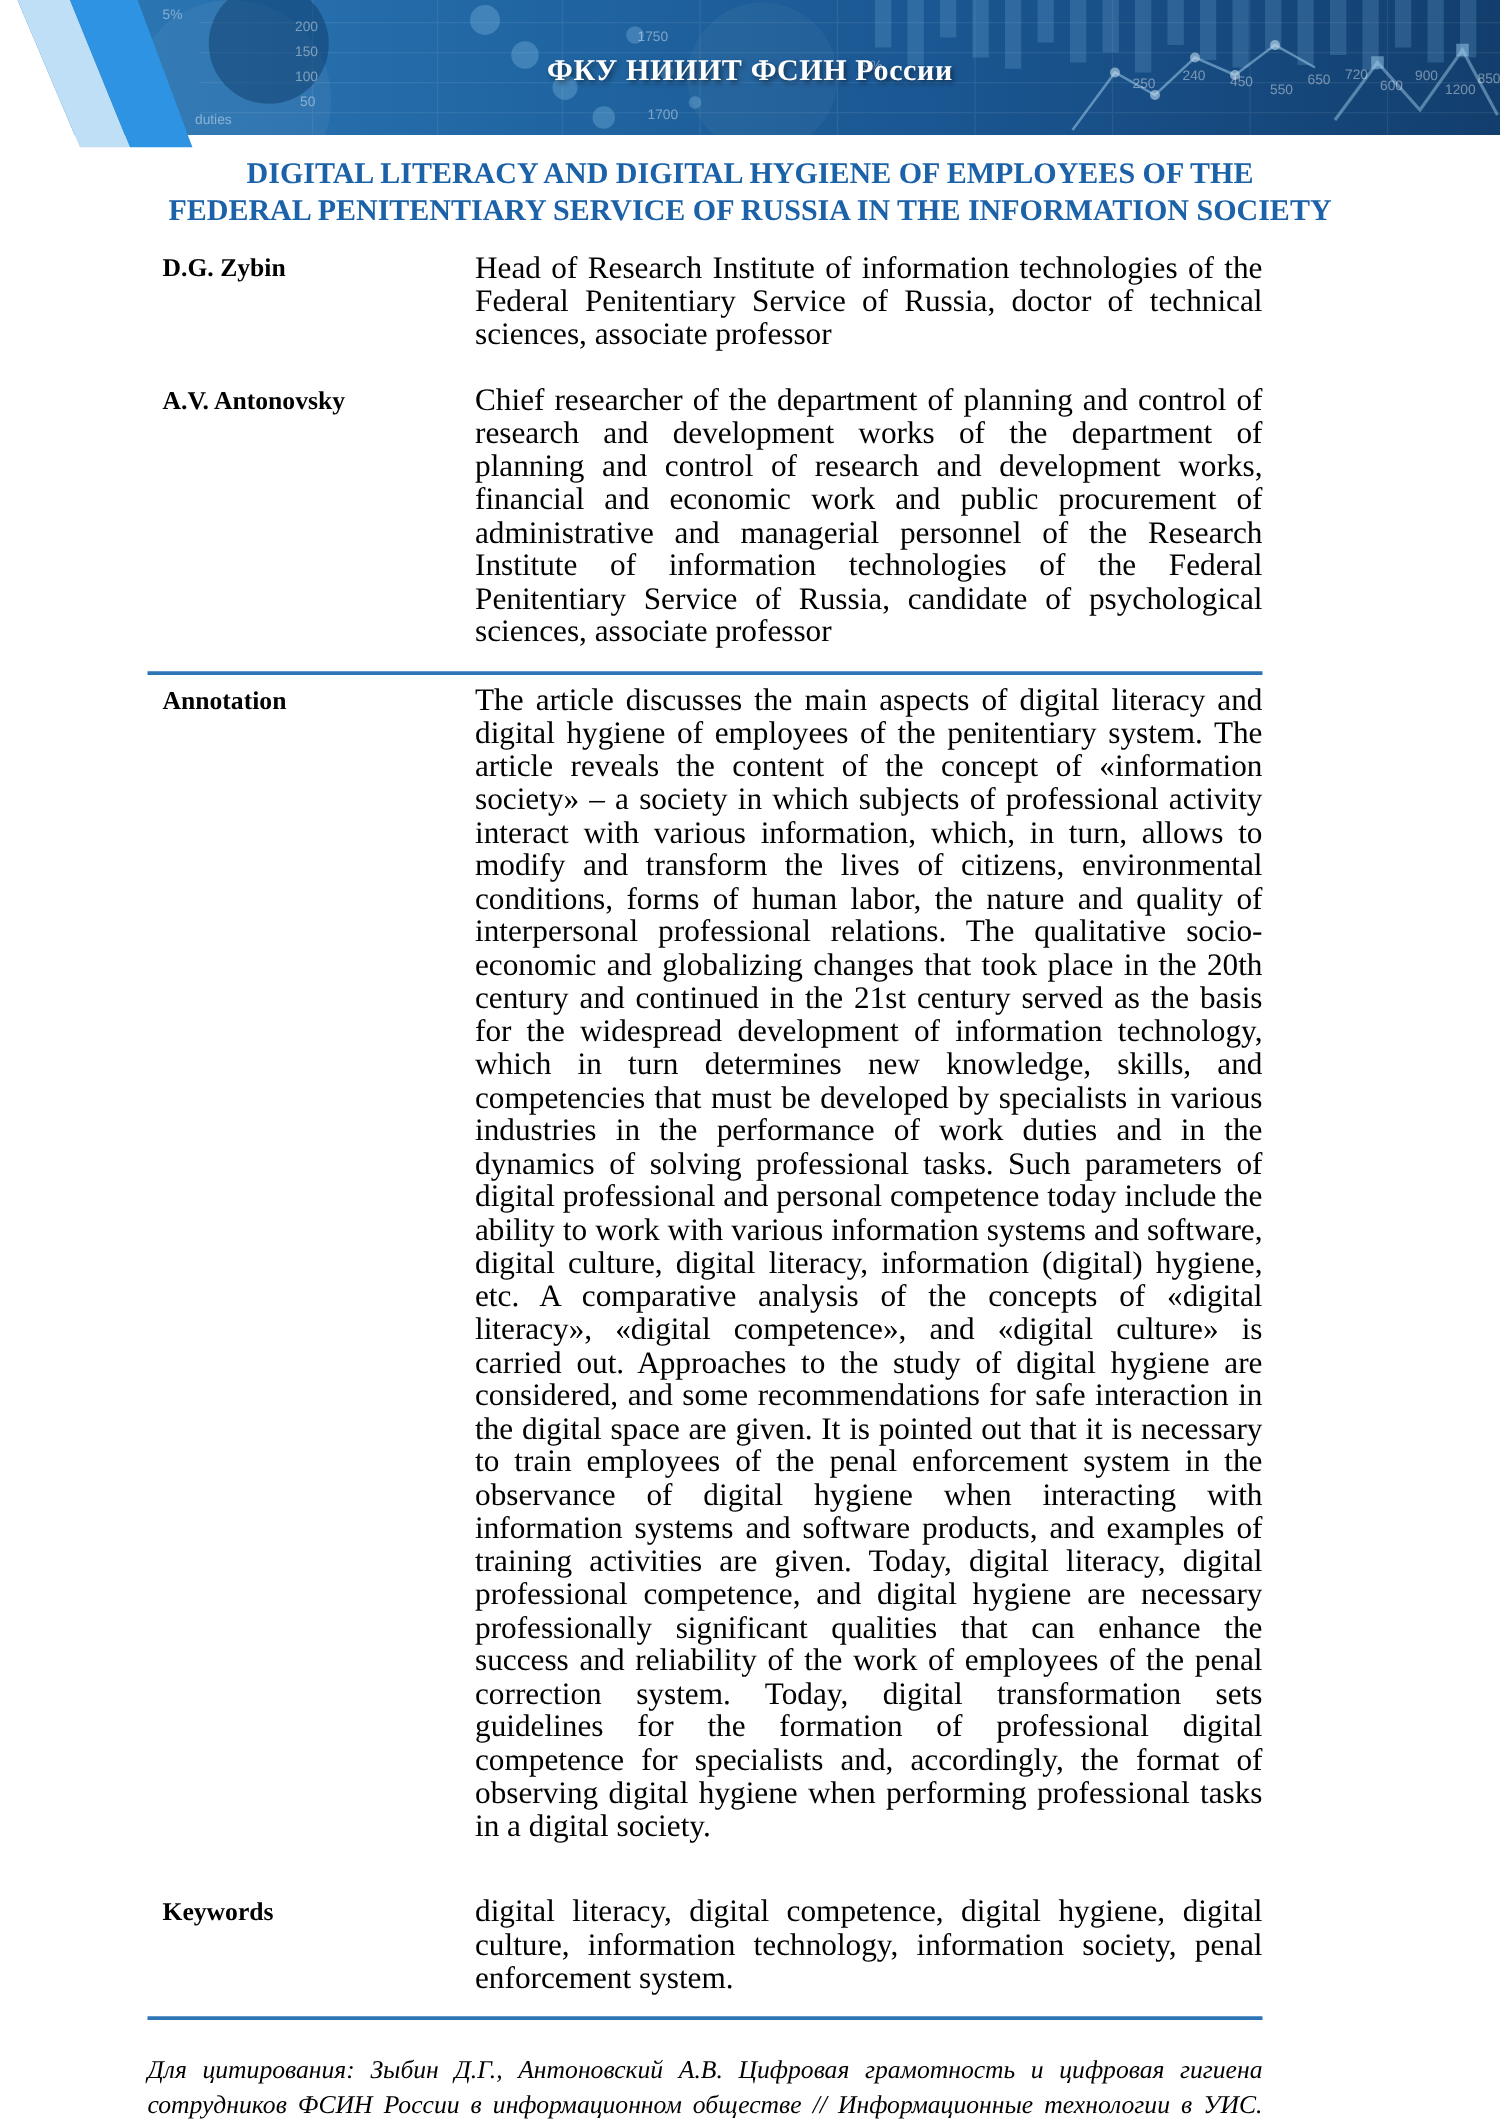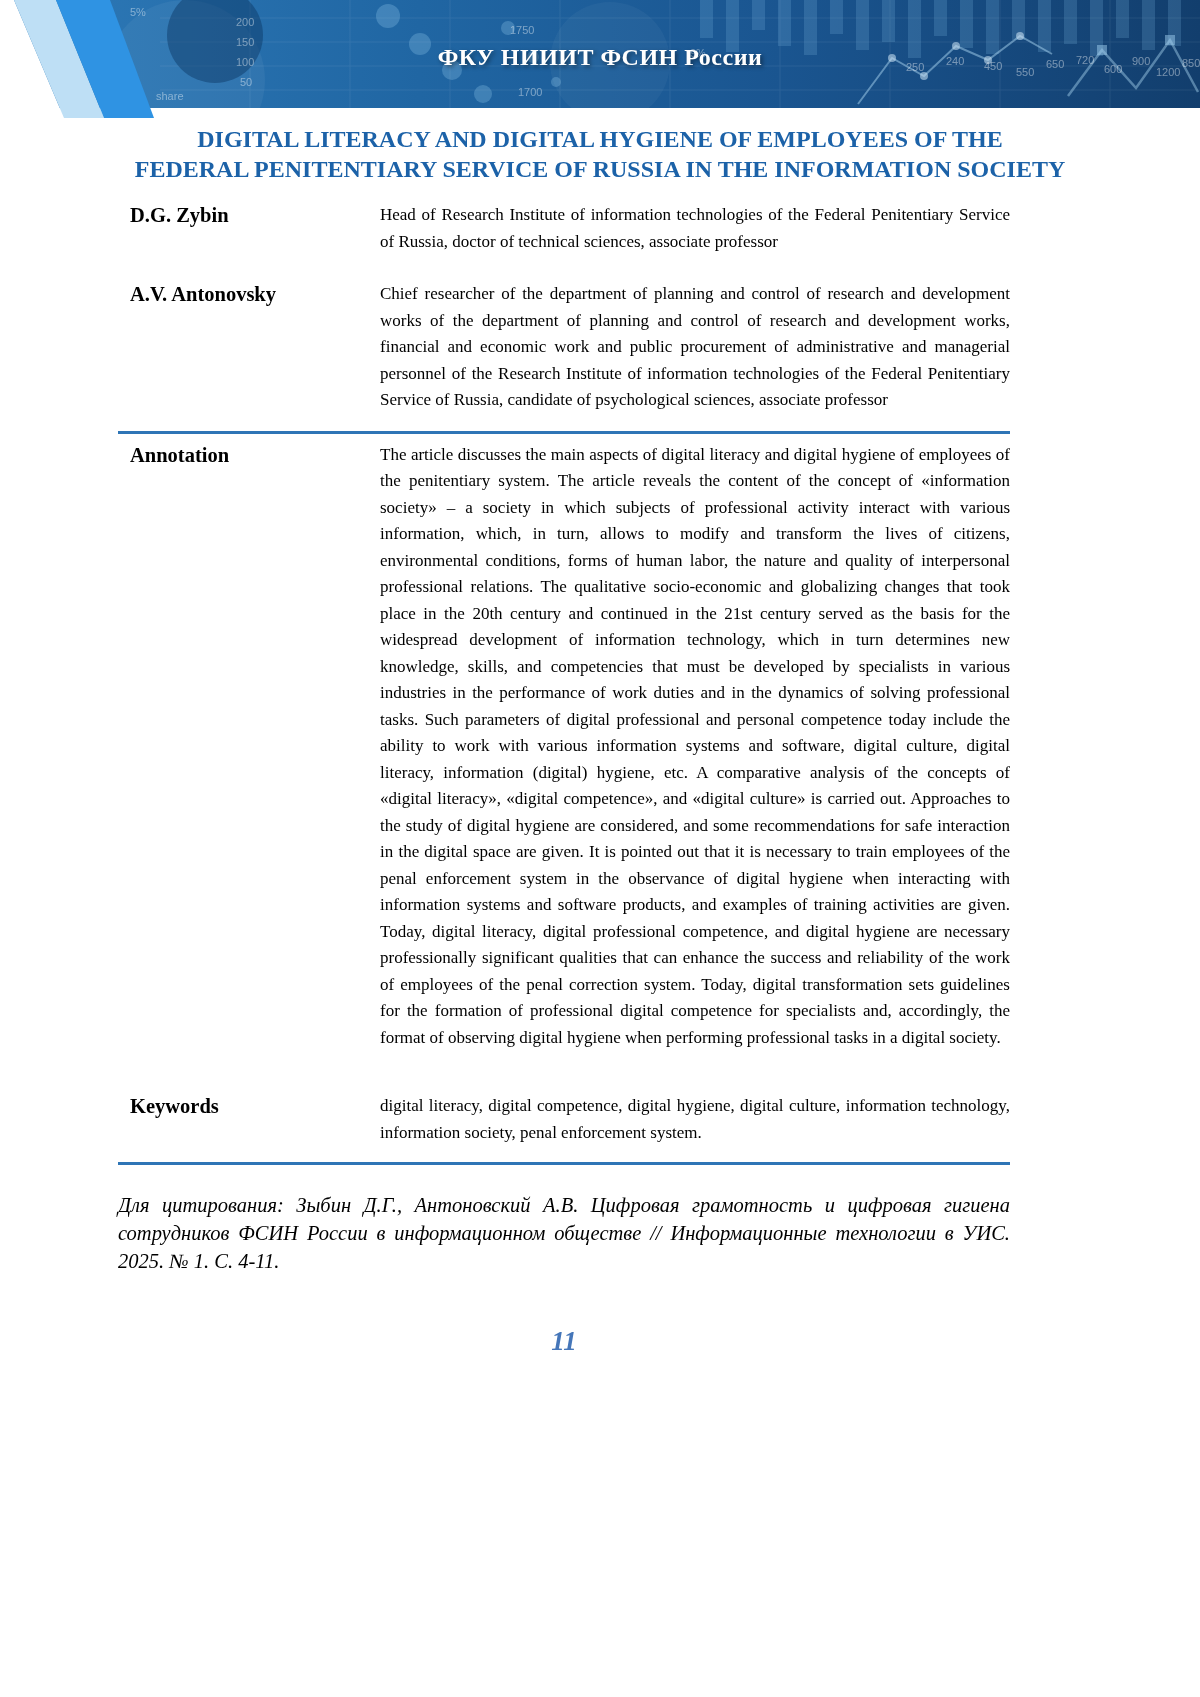--- a/index.html
+++ b/index.html
@@ -46,21 +46,21 @@
   
   .content{margin:0 190px 0 118px;width:892px;}
   .row{display:grid;grid-template-columns:262px 1fr;align-items:start;}
   .label{
     font-weight:bold;
     font-size:20.5px;
     line-height:26.5px;
     padding-left:12px;
   }
   .text{
-    font-size:17px;
+    font-size:25px;
     line-height:26.5px;
     text-align:justify;
   }
   .row-author-1{margin-top:18px;}
   .row-author-2{margin-top:26px;}
   .rule{
     border:0;height:3px;background:#2E75B6;margin:17px 0 0 0;
   }
   .rule-bottom{margin-top:16px;}
   .row-annotation{margin-top:8px;}
@@ -183,21 +183,21 @@
 
       <polygon points="0,0 14,0 64,118 0,118" fill="#ffffff"></polygon>
       <polygon points="14,0 56,0 104,118 64,118" fill="#BEDFF5"></polygon>
       <polygon points="56,0 110,0 154,118 104,118" fill="#2F93E3"></polygon>
     </svg>
 
     <span class="decor-num" style="left:510px;top:24px;">1750</span>
     <span class="decor-num" style="left:518px;top:86px;">1700</span>
     <span class="decor-num" style="left:130px;top:6px;">5%</span>
     <span class="decor-num" style="left:690px;top:47px;">9%</span>
-    <span class="decor-num" style="left:156px;top:90px;">share</span>
+    <span class="decor-num" style="left:156px;top:90px;">duties</span>
     <span class="decor-num" style="left:236px;top:16px;">200</span>
     <span class="decor-num" style="left:236px;top:36px;">150</span>
     <span class="decor-num" style="left:236px;top:56px;text-align:center;">100</span>
     <span class="decor-num" style="left:240px;top:76px;text-align:center;">50</span>
     <span class="decor-num" style="left:906px;top:61px;">250</span>
     <span class="decor-num" style="left:946px;top:55px;">240</span>
     <span class="decor-num" style="left:984px;top:60px;">450</span>
     <span class="decor-num" style="left:1016px;top:66px;">550</span>
     <span class="decor-num" style="left:1046px;top:58px;">650</span>
     <span class="decor-num" style="left:1076px;top:54px;">720</span>

